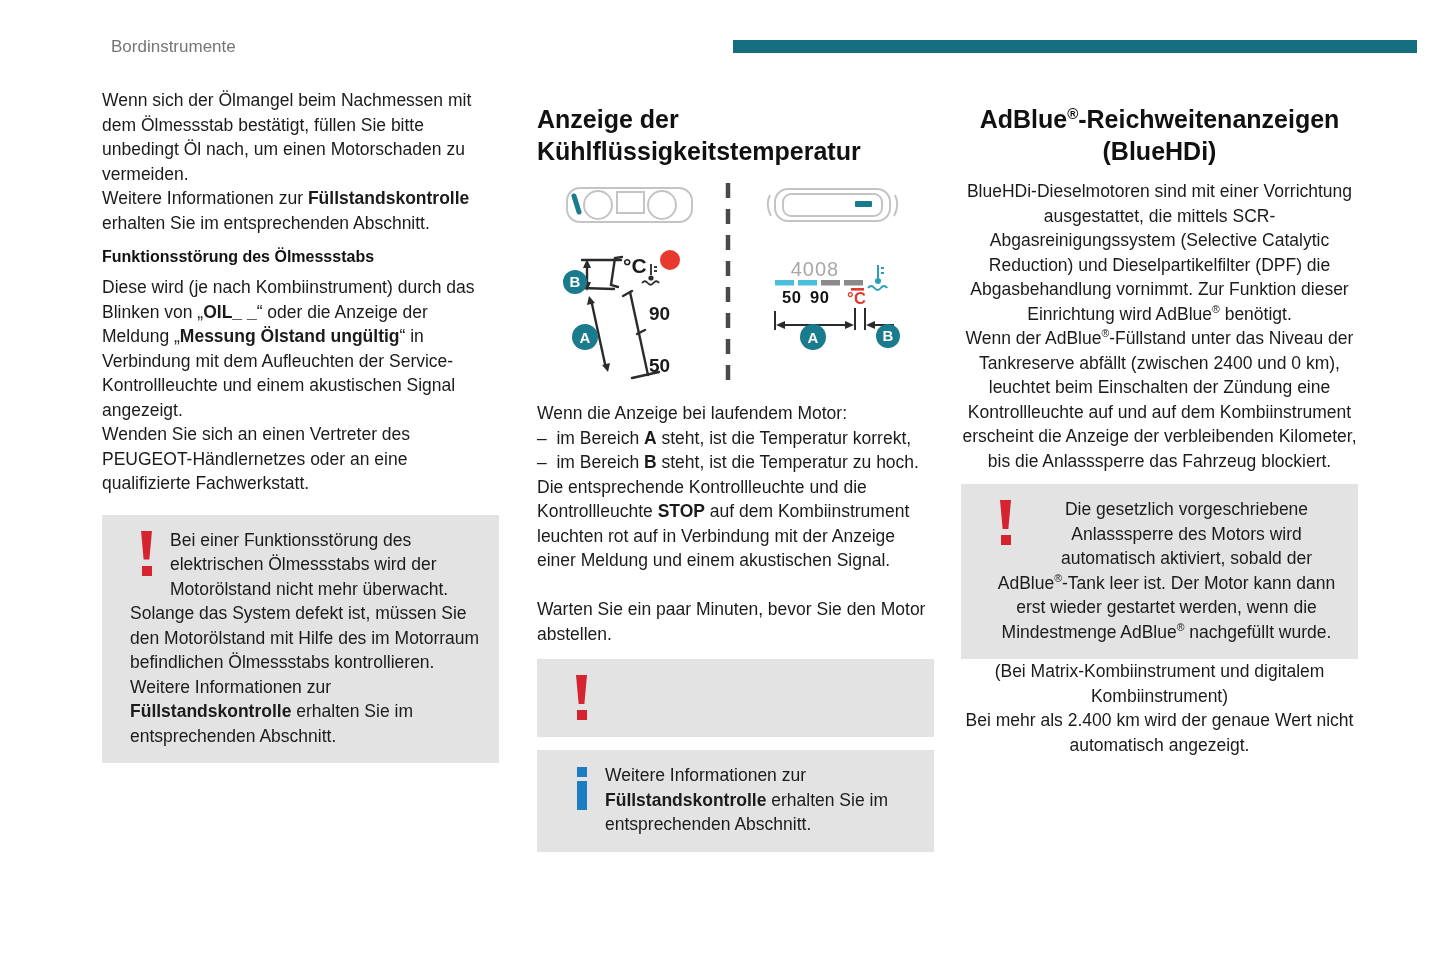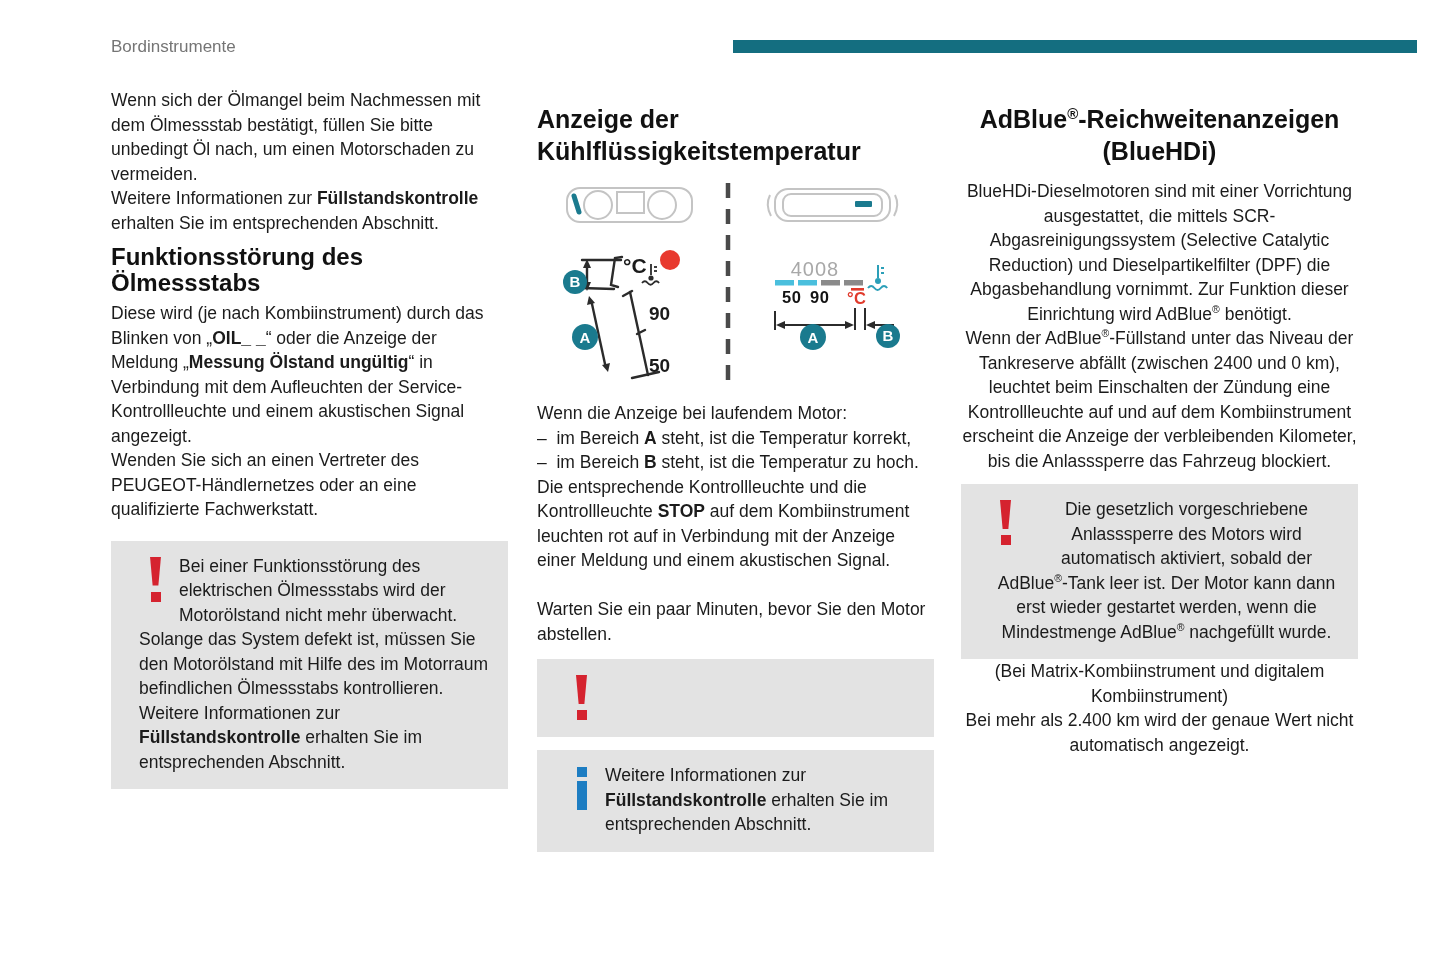--- a/index.html
+++ b/index.html
@@ -5,28 +5,28 @@
   html,body { margin:0; padding:0; background:#ffffff; }
   .page {
     position:relative; width:1445px; height:861px; background:#ffffff;
     font-family:"Liberation Sans","DejaVu Sans",sans-serif; color:#1b1b1b; overflow:hidden;
   }
   .running-header { position:absolute; left:111px; top:37px; font-size:17px; color:#757575; }
   .accent-bar { position:absolute; left:733px; top:40px; width:684px; height:13px; background:#146e80; }
   .page-number { position:absolute; left:46px; top:917px; font-size:13px; font-weight:bold; color:#6e6e6e; }
 
   .col { position:absolute; top:88px; width:397px; }
-  .col1 { left:111px; } .col2 { left:537px; } .col3 { left:961px;text-align:center; }
+  .col1 { left:102px; } .col2 { left:537px; } .col3 { left:961px;text-align:center; }
 
   p.body { margin:0; font-size:17.5px; line-height:24.5px; white-space:pre-line; }
   .b { font-weight:bold; }
   sup.reg { font-size:60%; vertical-align:super; line-height:0; }
 
   h2.doc-title { margin:16px 0 12px 0; font-size:25px; line-height:31.5px; font-weight:bold; color:#111; }
-  h3.sec { margin:9px 0 5px 0; font-size:24px; line-height:26px; font-weight:bold; color:#111; }
+  h3.sec { margin:9px 0 5px 0; font-size:16px; line-height:26px; font-weight:bold; color:#111; }
   h3.h3-lg { font-size:20.5px; margin:26px 0 6px 0; }
 
   .note { background:#e3e3e3; margin-top:13px; padding:13px 14px 15px 28px; overflow:hidden; }
   .col1 .note { margin-top:19px; }
   .col3 .note { margin-top:11px; }
 
   .warn-icon { float:left; width:40px; height:50px; position:relative; }
   .warn-icon::before { content:""; position:absolute; left:11px; top:3px; width:11px; height:29px;
     background:#d5232f; clip-path:polygon(0 0,100% 0,76% 100%,24% 100%); }
   .warn-icon::after { content:""; position:absolute; left:12px; top:38px; width:10px; height:10px; background:#d5232f; }

